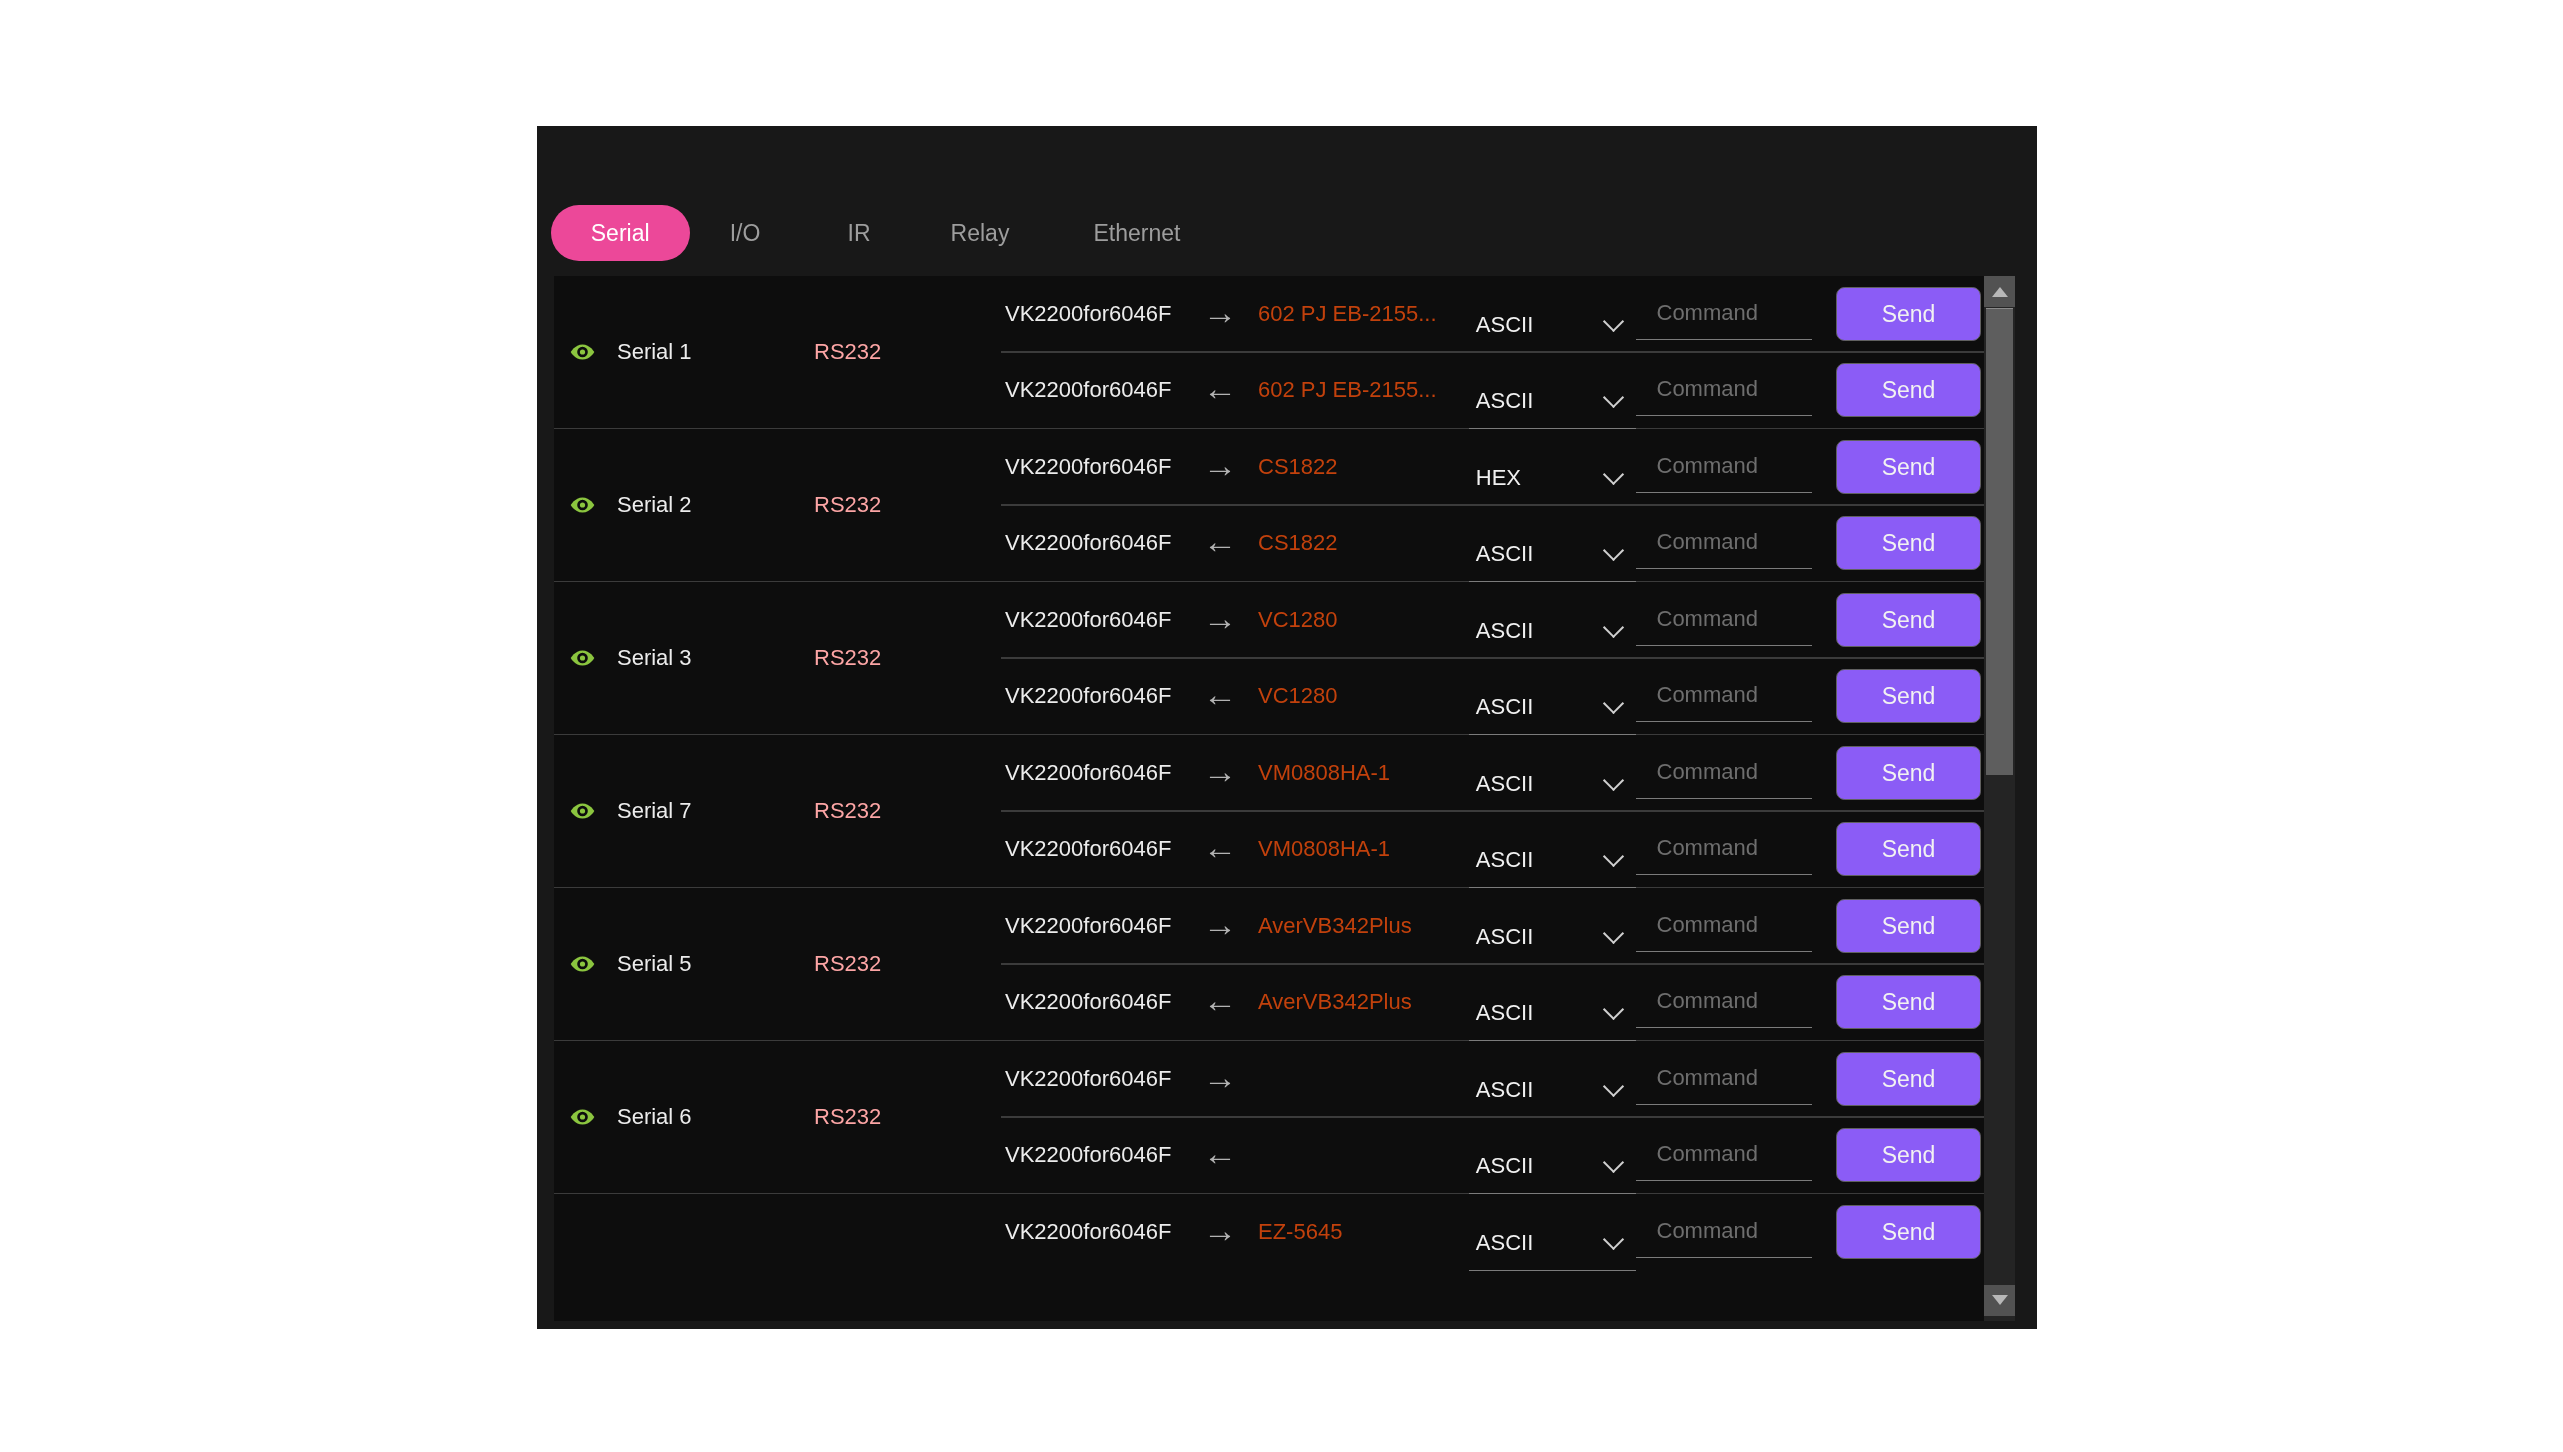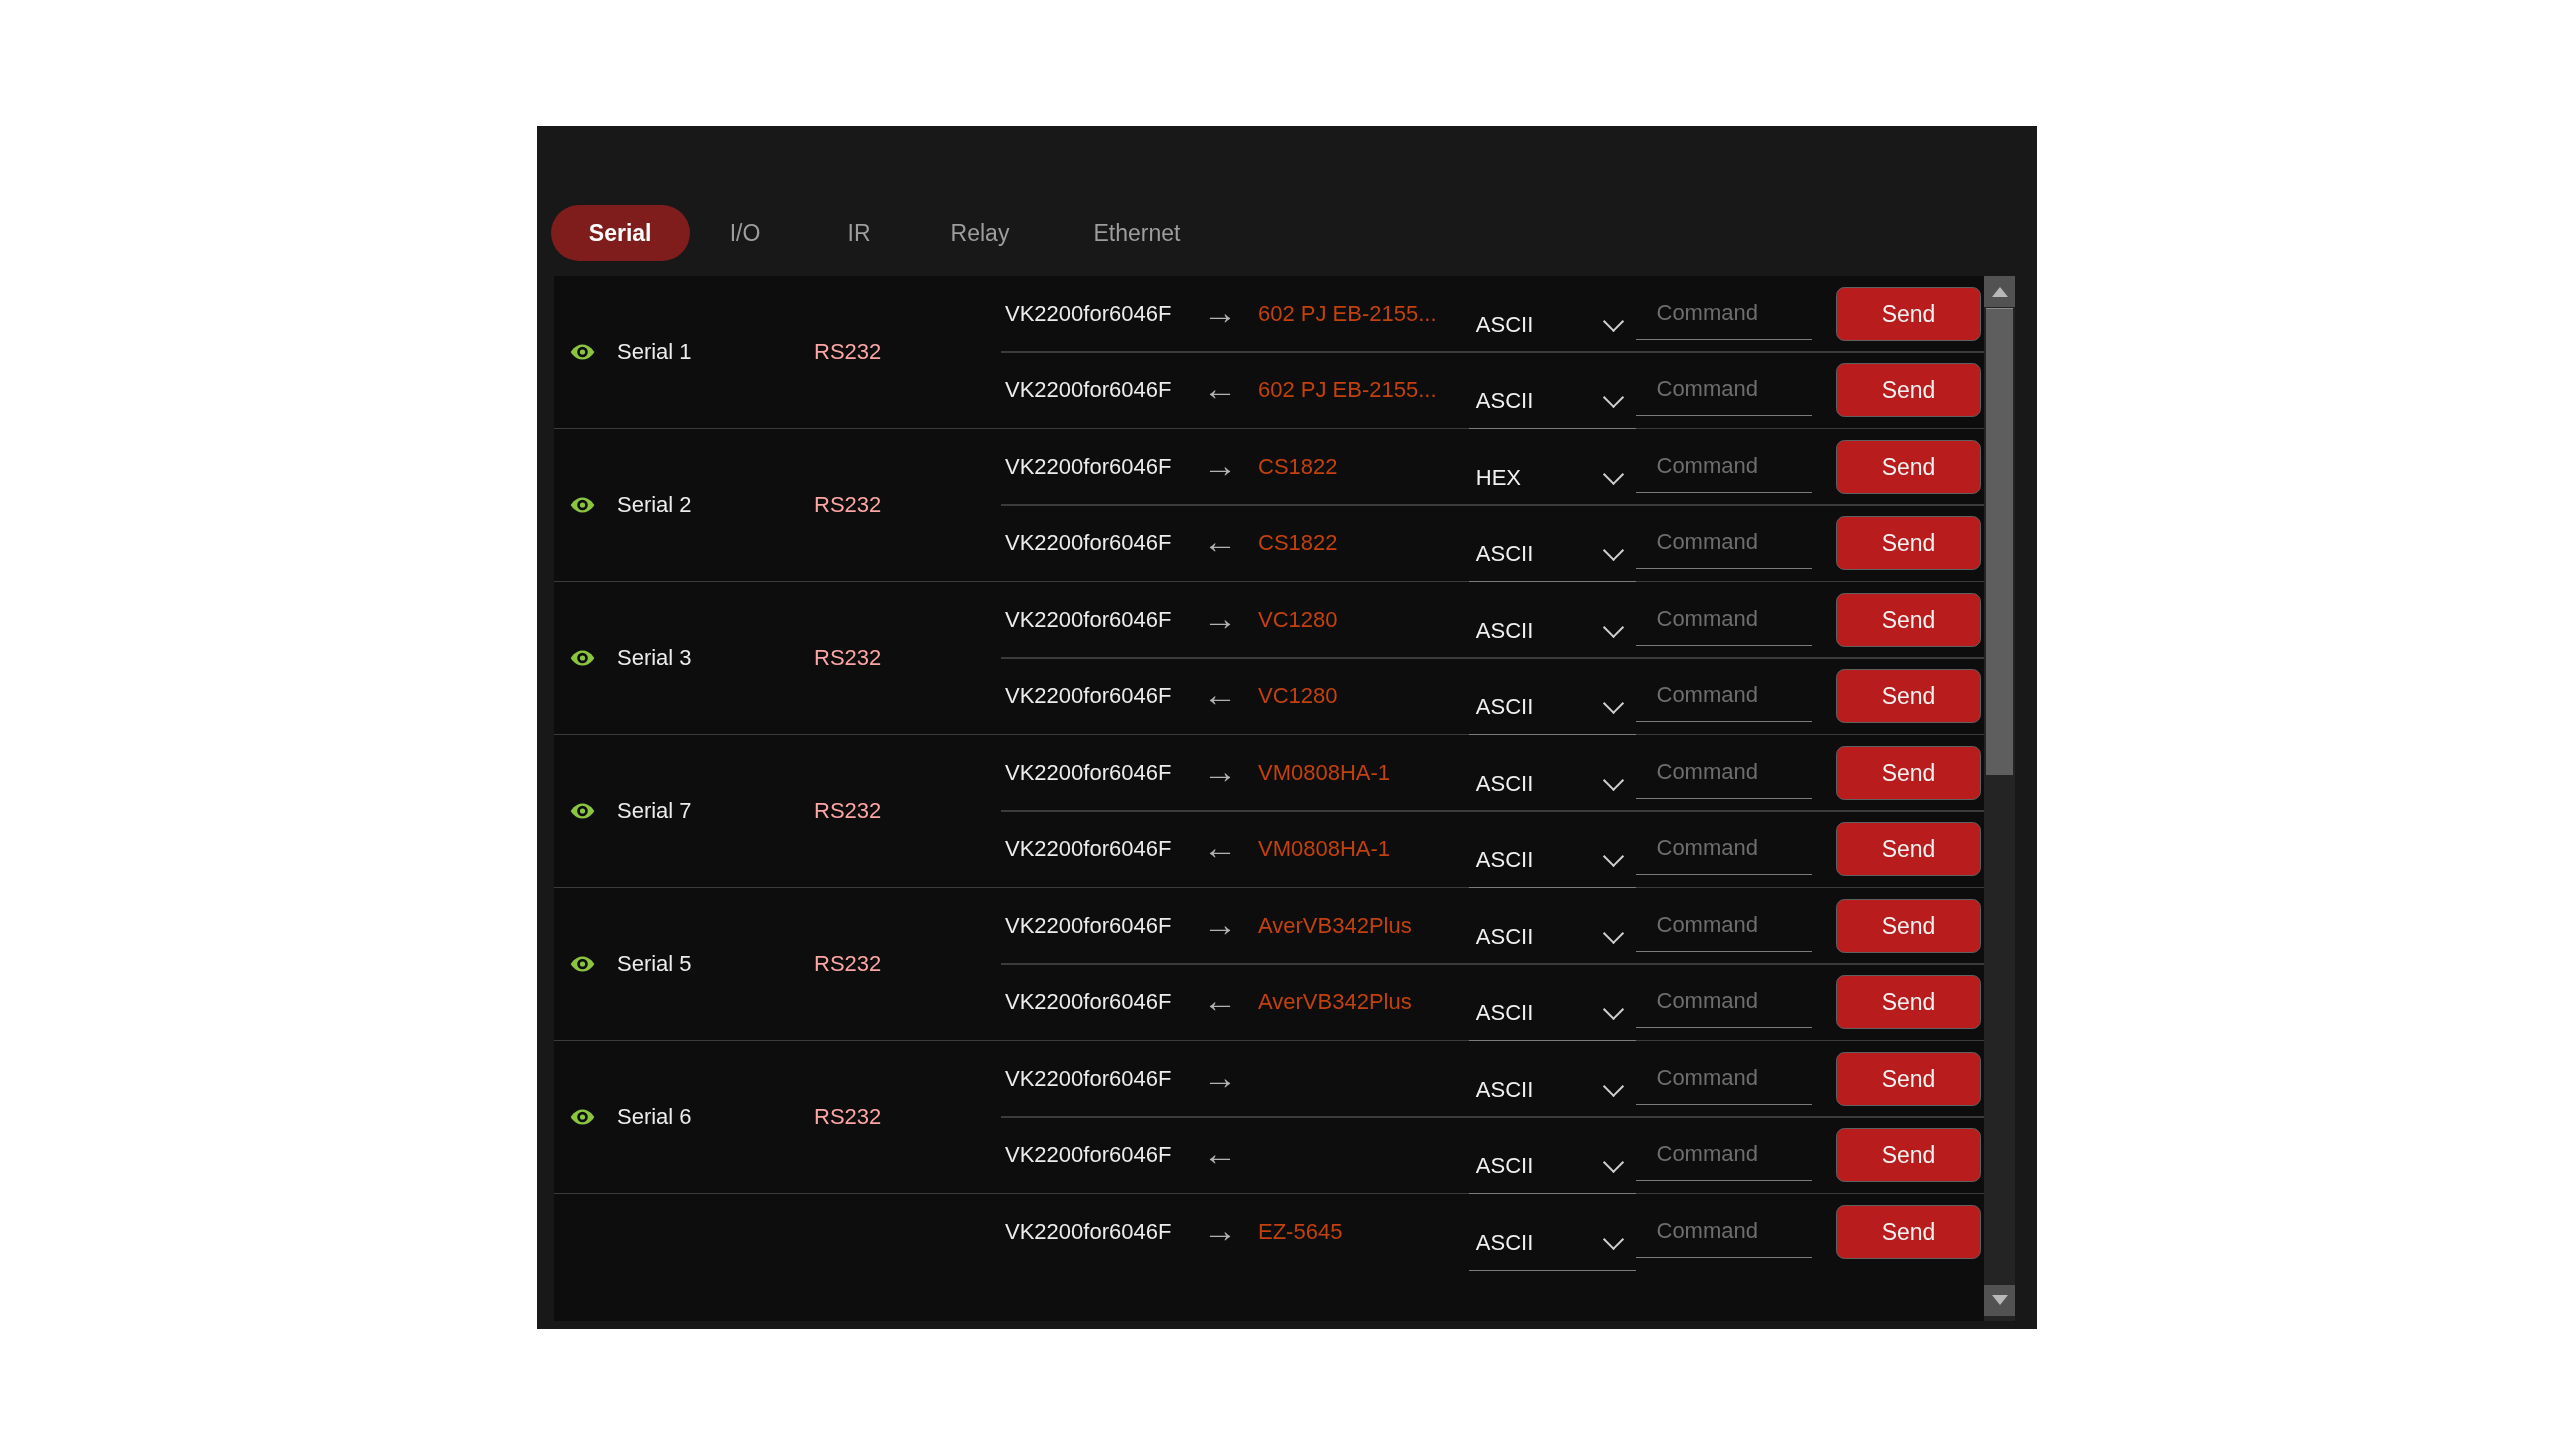--- a/index.html
+++ b/index.html
@@ -12,42 +12,42 @@
   .titlebar{position:absolute;left:0;top:0;right:0;height:53px;background:#060606;display:flex;align-items:center;}
   .app-icon{margin-left:14.5px;width:32px;height:32px;border-radius:3.4px;background:#34689c;display:flex;align-items:center;justify-content:center;flex:none;}
   .title-text{margin-left:13px;color:#f2f2f2;font-size:23px;}
   .win-controls{position:absolute;right:0;top:0;height:53px;display:flex;}
   .win-btn{width:89px;height:53px;display:flex;align-items:center;justify-content:center;color:#e9e9e9;font-size:26px;cursor:default;}
   .glyph-min{display:block;width:24px;border-top:2.6px solid #e9e9e9;}
   .glyph-max{display:block;width:19.7px;height:19.7px;border:1.7px solid #e9e9e9;}
   
   .tabs{position:absolute;left:0;top:79px;width:100%;height:56px;}
   .tab{position:absolute;top:0;height:56px;line-height:56px;font-size:23px;color:#9d9d9d;transform:translateX(-50%);white-space:nowrap;}
-  .tab.active{transform:none;background:#7f1d1d;color:#ffffff;border-radius:28px;width:139px;text-align:center;font-weight:bold;}
+  .tab.active{transform:none;background:#ec4899;color:#ffffff;border-radius:28px;width:139px;text-align:center;}
   
   .table{position:absolute;left:17px;top:150px;width:1430px;height:1045px;background:#0d0d0d;overflow:hidden;}
   .thead{position:relative;height:53px;background:#3a3a3a;border-bottom:3.4px solid #76b82a;}
   .th{position:absolute;top:0;height:53px;line-height:53px;color:#e3e3e3;font-size:22px;}
   .th.c-port{left:63px;} .th.c-mode{left:260px;} .th.c-ctrl{left:451px;} .th.c-dev{left:704px;}
   .group{position:relative;height:152px;border-bottom:1.7px solid #3b3b3b;}
   .eye{position:absolute;left:15.4px;top:50%;transform:translateY(-50%);width:27px;height:27px;cursor:pointer;}
   .port{position:absolute;left:63px;top:50%;transform:translateY(-50%);color:#ececec;font-size:22px;}
   .mode{position:absolute;left:260px;top:50%;transform:translateY(-50%);color:#fca5a5;font-size:22px;}
   .sub{position:absolute;left:0;right:0;height:76px;}
   .subdiv{position:absolute;top:75px;left:447px;right:0;height:1.7px;background:#3b3b3b;}
   .ctrl{position:absolute;left:451px;top:38px;transform:translateY(-50%);color:#ececec;font-size:22px;white-space:nowrap;}
   .arrow{position:absolute;left:642px;width:48px;text-align:center;top:36px;transform:translateY(-50%);color:#b2b2b2;font-size:34px;}
   .dev{position:absolute;left:704px;top:38px;transform:translateY(-50%);color:#c2410c;font-size:22px;white-space:nowrap;}
   .fmt{position:absolute;left:903px;width:167px;top:21px;height:55px;border-bottom:1.7px solid #7b7b7b;cursor:pointer;margin-left:12px;}
   .fmt-val{position:absolute;left:6.8px;top:50%;transform:translateY(-50%);color:#f0f0f0;font-size:22px;}
   .chev{position:absolute;right:15.4px;top:17px;width:13px;height:13px;border-left:2.6px solid #cfcfcf;border-bottom:2.6px solid #cfcfcf;transform:rotate(-45deg);}
   .cmd{position:absolute;left:1082px;width:155px;top:10.3px;height:53px;background:transparent;border:none;outline:none;
        border-bottom:1.7px solid #7b7b7b;color:#dddddd;font-size:22px;padding:0 0 0 20.5px;font-family:"Liberation Sans",sans-serif;}
   .cmd::placeholder{color:#6e6e6e;opacity:1;}
-  .send{position:absolute;left:1282px;top:11px;width:145px;height:54px;background:#b91c1c;border:1.7px solid #606060;
+  .send{position:absolute;left:1282px;top:11px;width:145px;height:54px;background:#8b5cf6;border:1.7px solid #606060;
         border-radius:8.5px;color:#f2f2f2;font-size:23px;font-family:"Liberation Sans",sans-serif;cursor:pointer;box-sizing:border-box;}
   
   .sbar{position:absolute;left:1447px;top:150px;width:31px;height:1045px;background:#242424;}
   .sbtn{position:absolute;left:0;width:31px;height:31px;background:#525252;display:flex;align-items:center;justify-content:center;cursor:pointer;}
   .sbtn.up{top:0;} .sbtn.down{bottom:5.1px;}
   .tri-up{width:0;height:0;border-left:8.5px solid transparent;border-right:8.5px solid transparent;border-bottom:10.3px solid #b8b8b8;}
   .tri-down{width:0;height:0;border-left:8.5px solid transparent;border-right:8.5px solid transparent;border-top:10.3px solid #b8b8b8;}
   .sthumb{position:absolute;left:1.7px;top:32px;width:27px;height:466px;background:#5e5e5e;border-top:1.7px solid #8a8a8a;cursor:pointer;}
 </style>
 </head>

